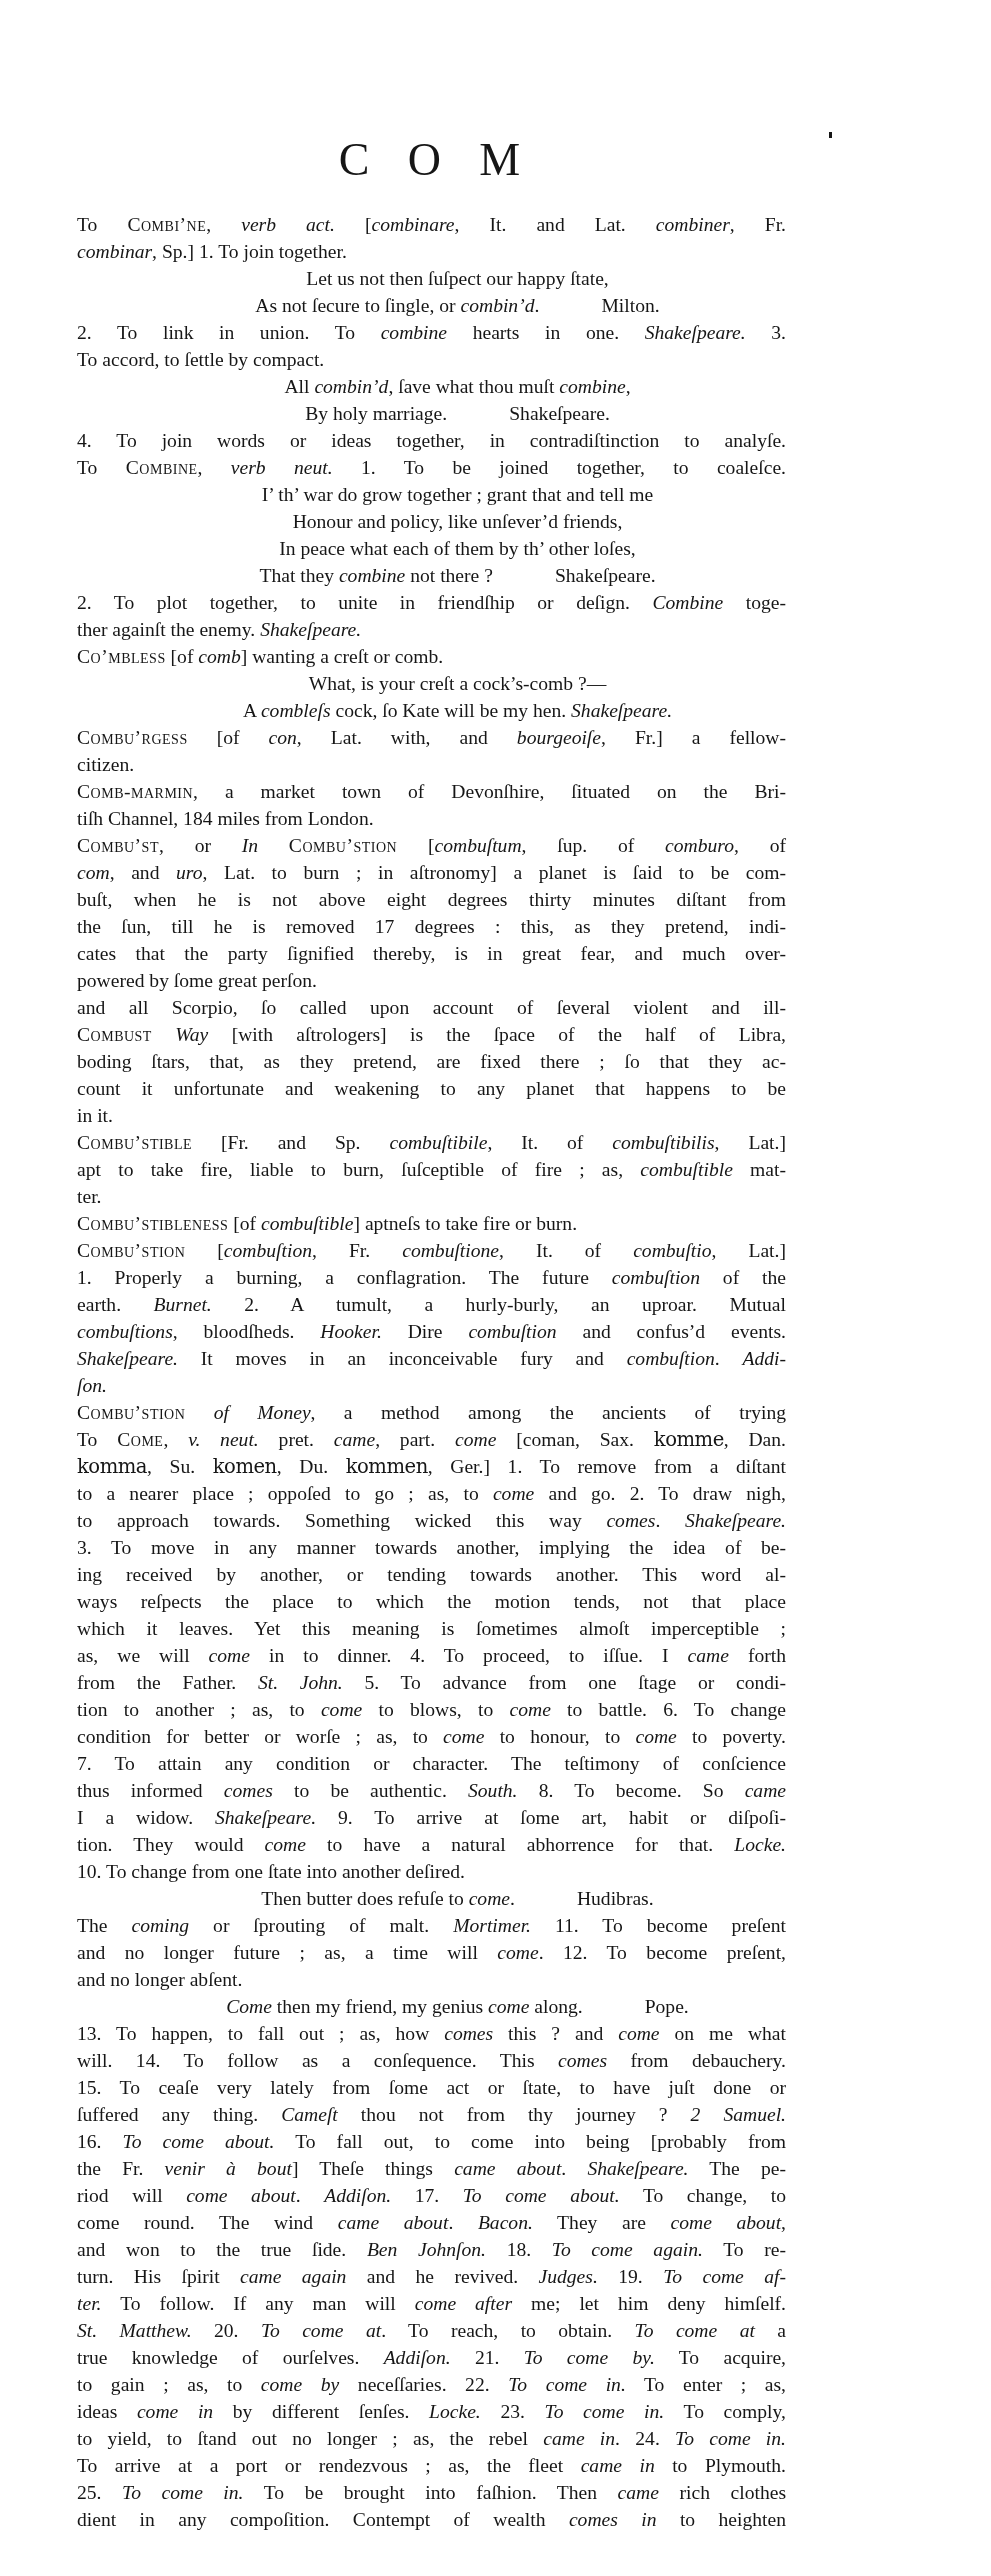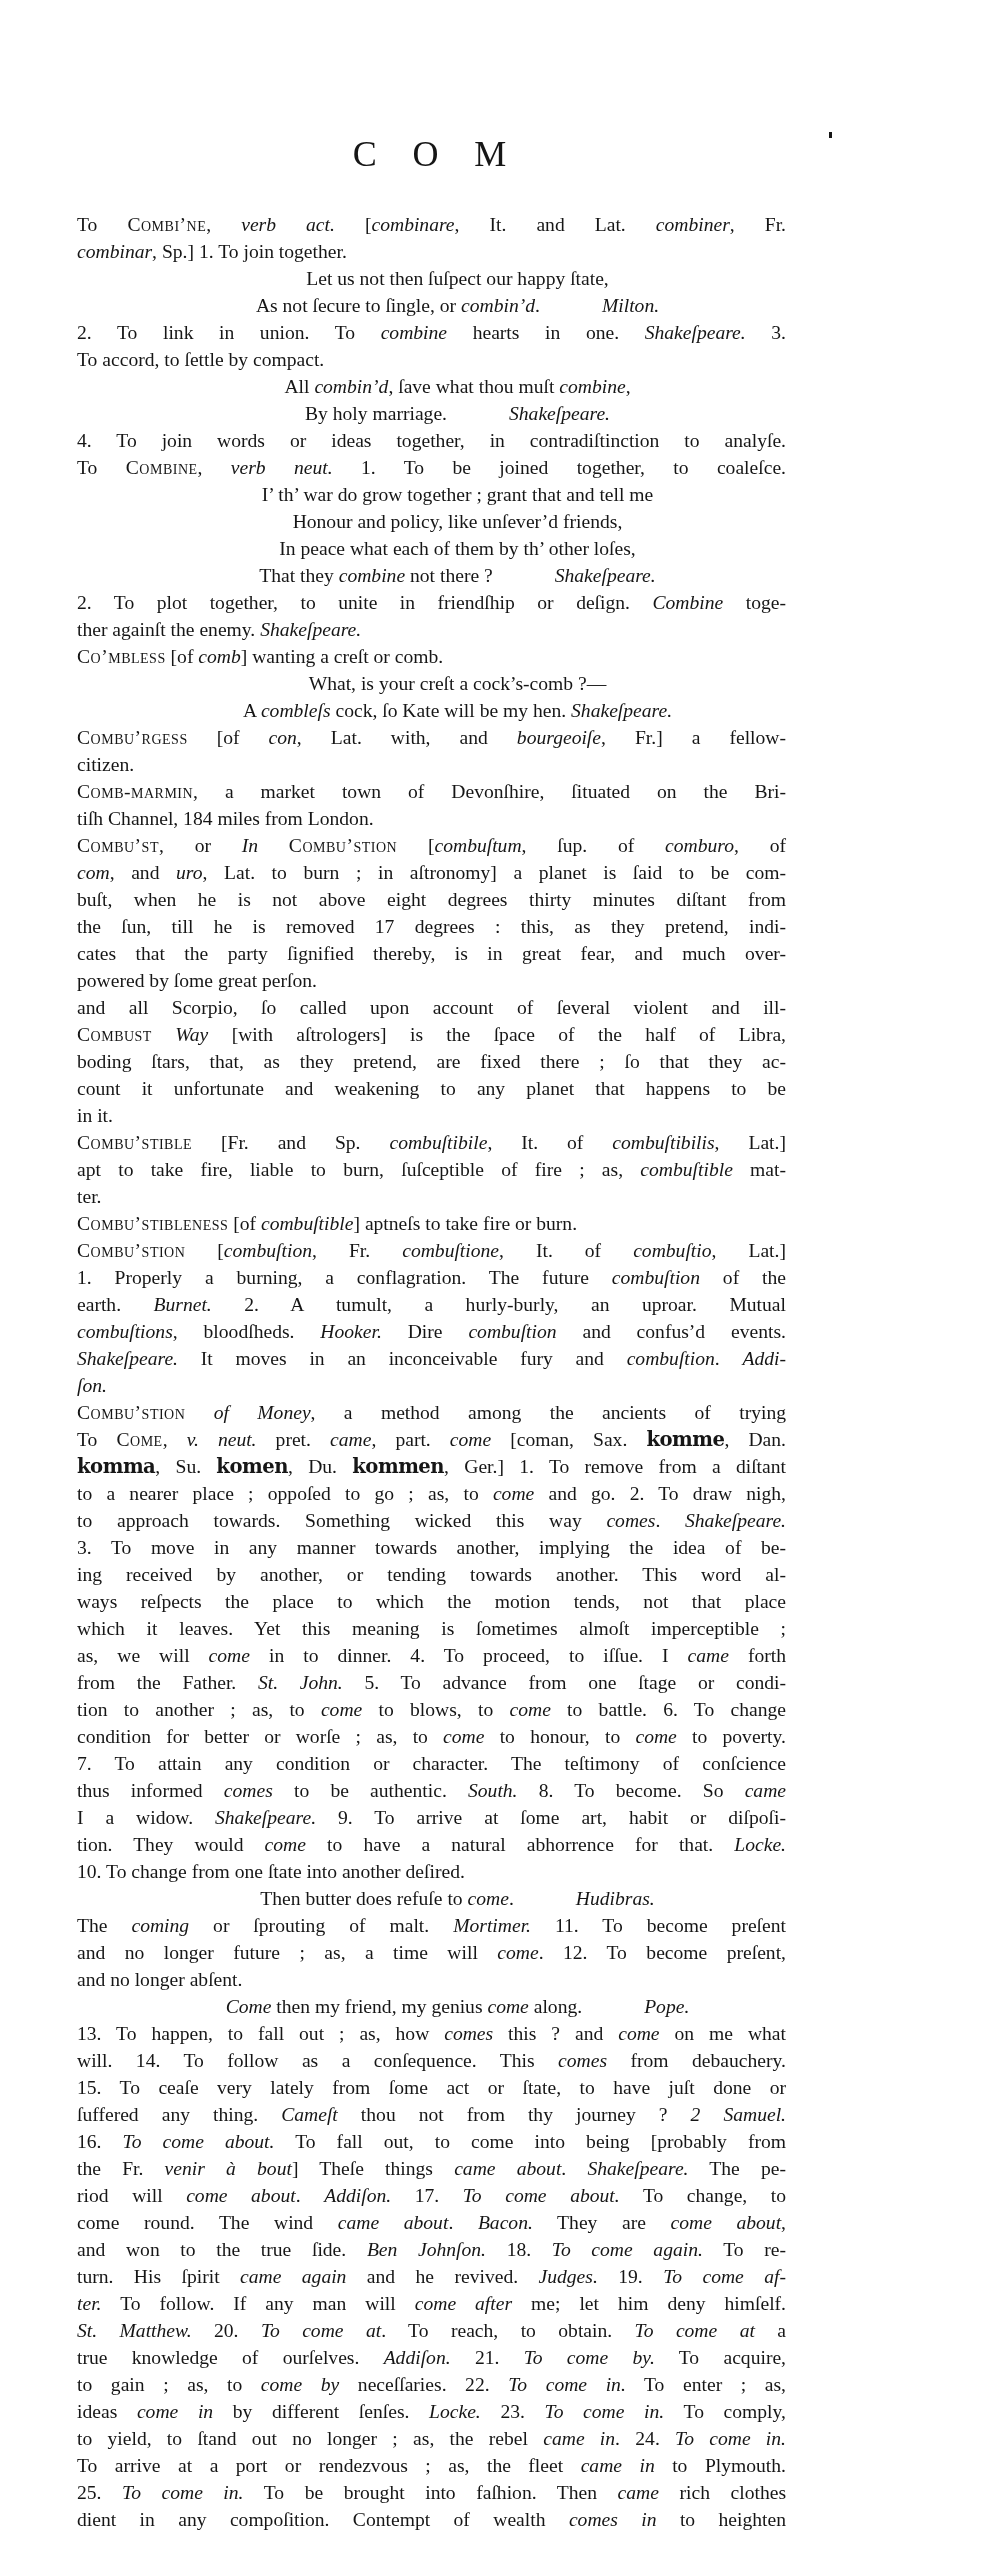--- a/index.html
+++ b/index.html
@@ -7,39 +7,39 @@
     position:relative;
     width:992px;height:3232px;
     background:#ffffff;
     color:#161616;
     font-family:"Liberation Serif", serif;
     overflow:hidden;
   }
   .header{
     position:absolute;left:77px;top:133px;width:709px;
     text-align:center;
-    font-size:36px;
+    font-size:46px;
     letter-spacing:4.1px;
     word-spacing:18.5px;
     font-weight:normal;
     white-space:nowrap;
   }
   .lines{
     position:absolute;left:77px;top:211px;width:709px;
     font-size:19.6px;
     line-height:27px;
   }
   .line{min-height:27px;}
   .j{text-align:justify;text-align-last:justify;}
   .s{text-align:left;white-space:nowrap;}
   .v{text-align:center;white-space:nowrap;padding-left:52px;}
   .line i{font-style:italic;}
   .sc{font-variant:small-caps;letter-spacing:0.5px;}
-  .bl{font-family:"DejaVu Serif", serif;font-weight:bold;letter-spacing:-0.5px;}
-  .author{font-style:italic;padding-left:62px;margin-top:45px;}
+  .bl{font-family:"DejaVu Serif", serif;font-weight:normal;letter-spacing:-0.5px;}
+  .author{padding-left:62px;margin-top:45px;}
   .speck{position:absolute;left:829px;top:132px;width:2.6px;height:5.7px;background:#161616;}
 </style>
 </head>
 <body>
 
 <div id="page">
   <div class="header">C O M</div>
   <div class="speck"></div>
   <div class="lines" id="text-column">
       <div class="line j">To <span class="sc">Combi’ne</span>, <i>verb act.</i> [<i>combinare</i>, It. and Lat. <i>combiner</i>, Fr.</div>

